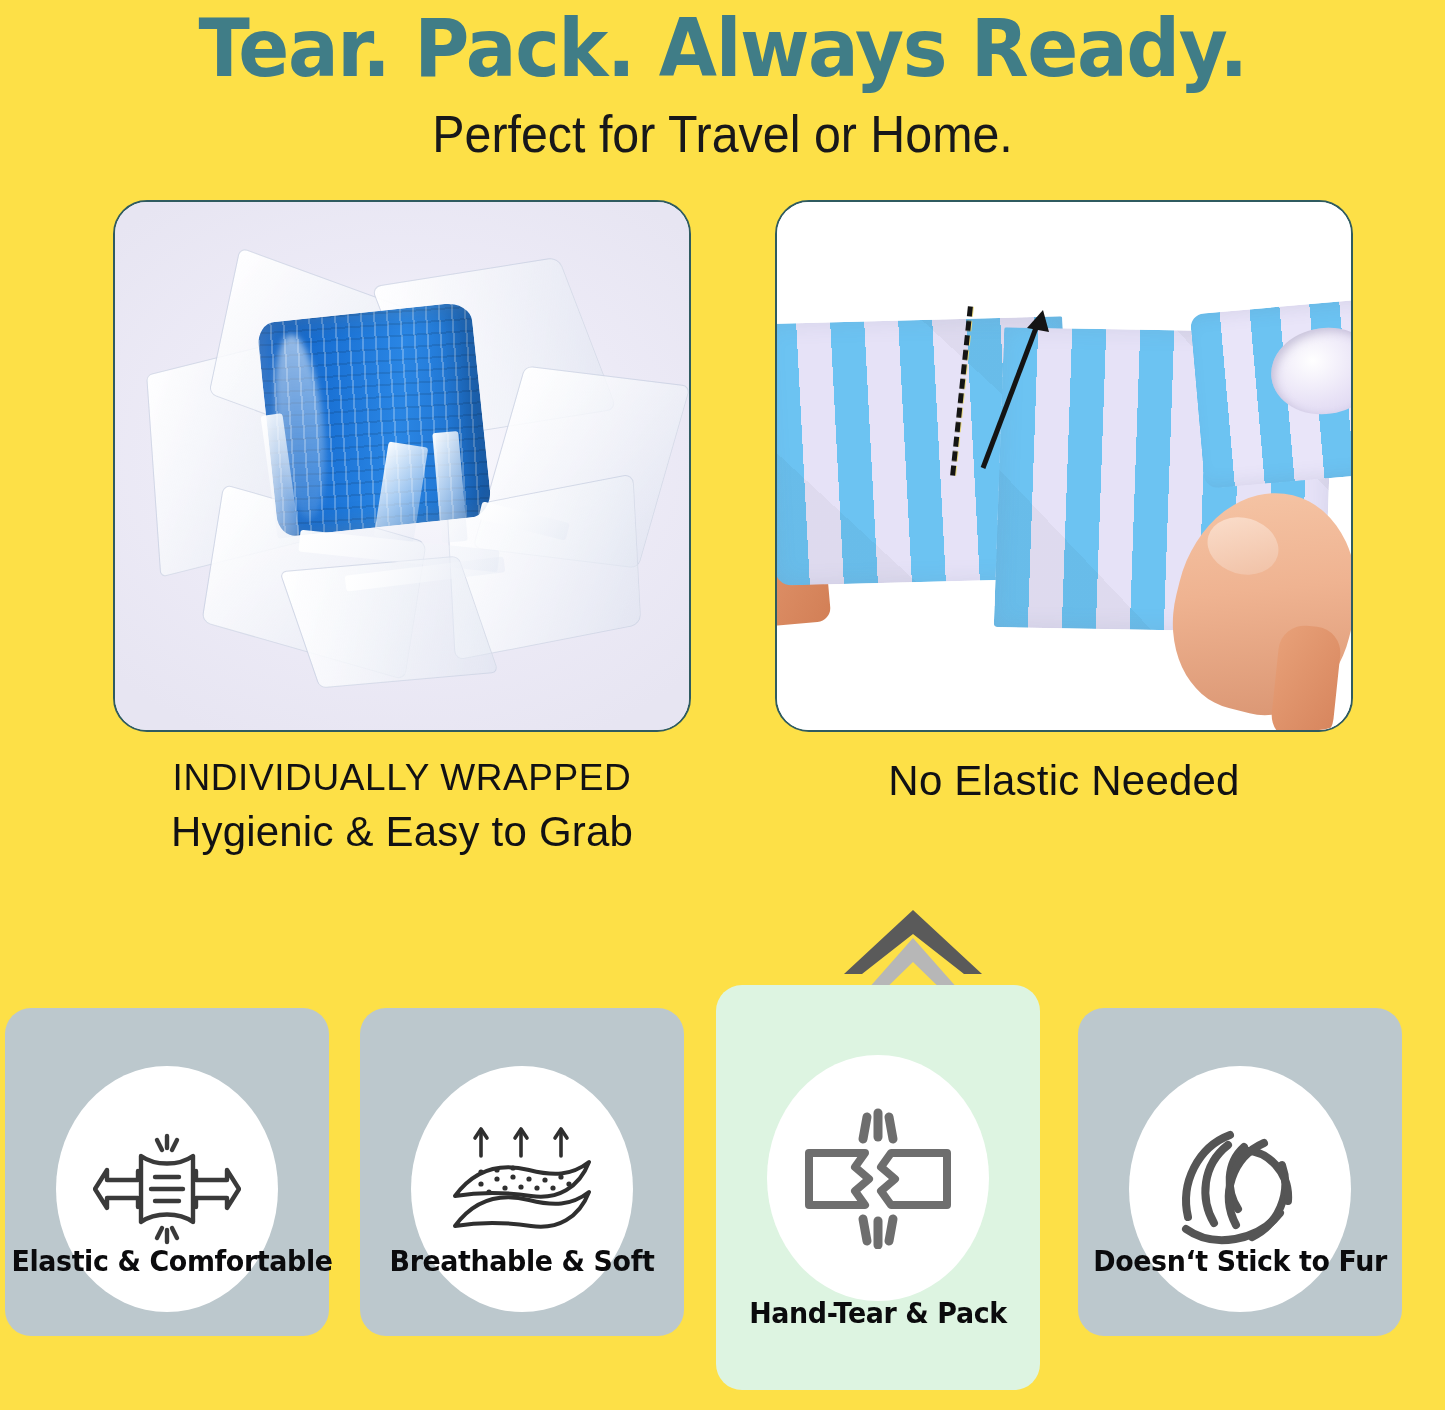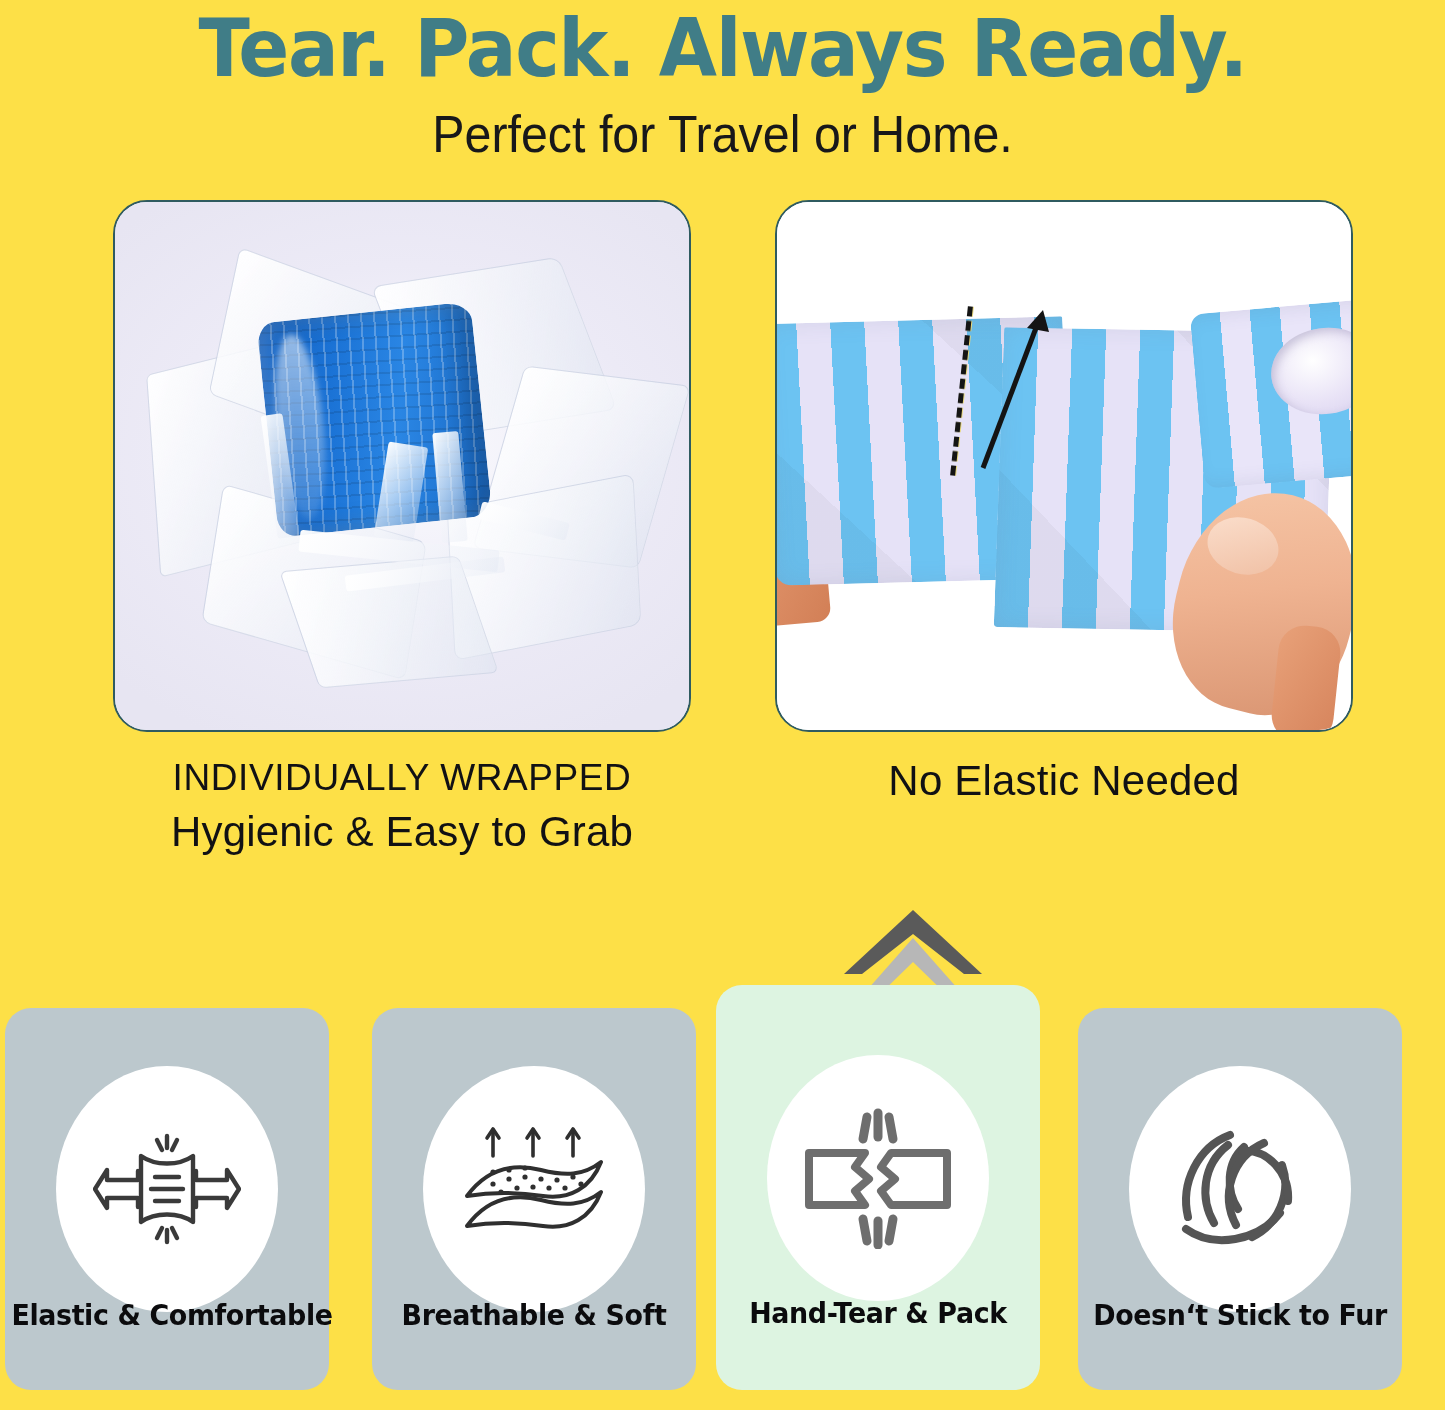--- a/index.html
+++ b/index.html
@@ -181,31 +181,31 @@
   
   .cards {
     position: absolute;
     left: 0; top: 985px;
     width: 1445px; height: 410px;
   }
   .card {
     position: absolute;
     top: 23px;
     width: 324px;
-    height: 382px;
+    height: 328px;
     border-radius: 26px;
     background: #bcc8cd;
   }
   .card.highlight {
     top: 0;
     height: 405px;
     background: #ddf4e1;
   }
   .card-0 { left: 5px; }
-  .card-1 { left: 372px; }
+  .card-1 { left: 360px; }
   .card-2 { left: 716px; }
   .card-3 { left: 1078px; width: 324px; }
 
   .icon-oval {
     position: absolute;
     left: 50%;
     transform: translateX(-50%);
     top: 58px;
     width: 222px;
     height: 246px;

